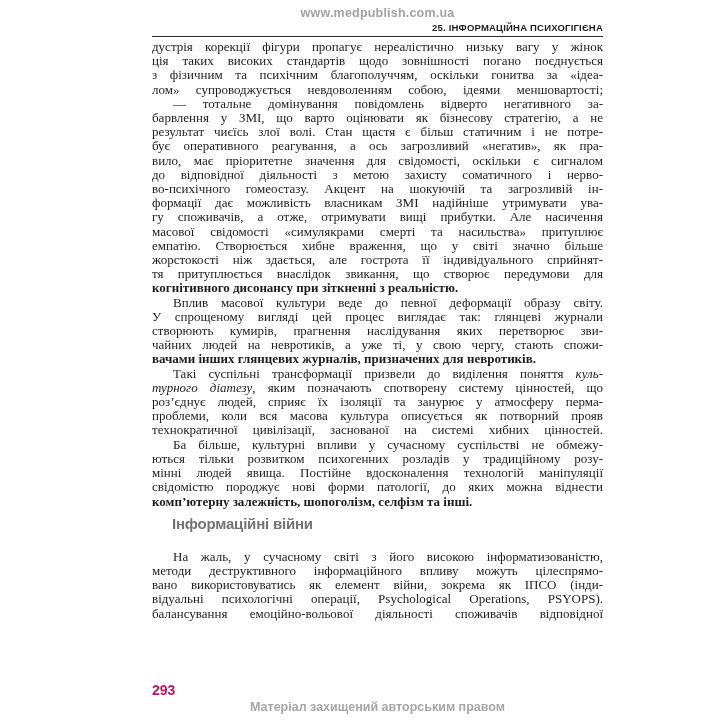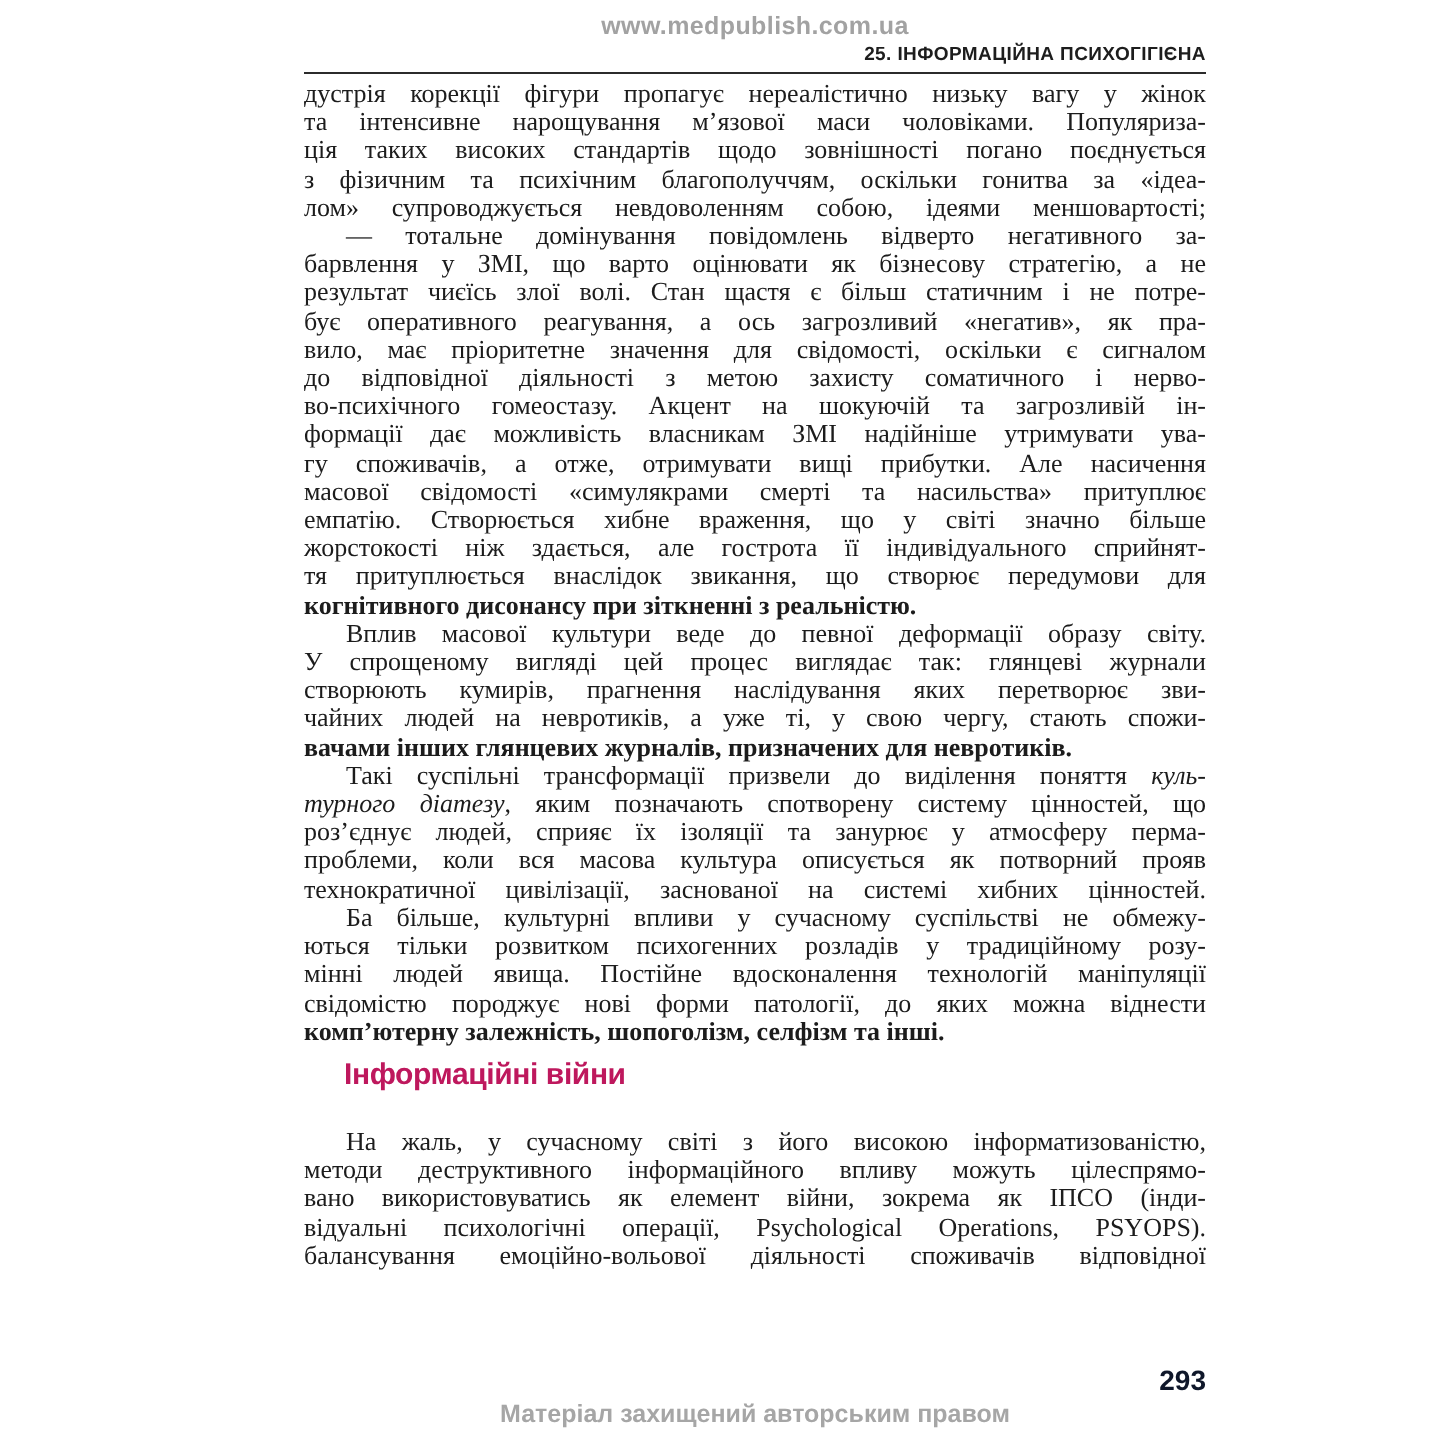--- a/index.html
+++ b/index.html
@@ -49,34 +49,34 @@
     text-align-last: justify;
   }
   .line.end { text-align-last: auto; font-weight: bold; }
   .line.indent { text-indent: 21px; }
   .italic { font-style: italic; }
   .section-heading {
     font-family: "Liberation Sans", sans-serif;
     font-weight: bold;
     font-size: 15px;
     letter-spacing: -0.2px;
-    color: #be185d;
+    color: #737373;
     padding-left: 20px;
     margin-top: 7px;
     margin-bottom: 19px;
     line-height: 15px;
   }
   .page-number {
     position: absolute;
     top: 682px; left: 152px; width: 451px;
-    text-align: right;
+    text-align: left;
     font-family: "Liberation Sans", sans-serif;
     font-weight: bold;
     font-size: 14px;
-    color: #0f172a;
+    color: #be185d;
   }
   .copyright {
     position: absolute;
     top: 700px; left: 152px; width: 451px;
     text-align: center;
     font-family: "Liberation Sans", sans-serif;
     font-weight: bold;
     font-size: 12.5px;
     color: #a6a6a6;
   }
@@ -84,21 +84,20 @@
 </head>
 <body>
 
 <div class="page">
   <div class="header-url">www.medpublish.com.ua</div>
   <div class="running-head">25. ІНФОРМАЦІЙНА ПСИХОГІГІЄНА</div>
   <div class="header-rule"></div>
 
   <div class="body-text">
       <div class="line">дустрія корекції фігури пропагує нереалістично низьку вагу у жінок</div>
-      <div class="line">та інтенсивне нарощування м’язової маси чоловіками. Популяриза-</div>
       <div class="line">ція таких високих стандартів щодо зовнішності погано поєднується</div>
       <div class="line">з фізичним та психічним благополуччям, оскільки гонитва за «ідеа-</div>
       <div class="line">лом» супроводжується невдоволенням собою, ідеями меншовартості;</div>
       <div class="line indent">— тотальне домінування повідомлень відверто негативного за-</div>
       <div class="line">барвлення у ЗМІ, що варто оцінювати як бізнесову стратегію, а не</div>
       <div class="line">результат чиєїсь злої волі. Стан щастя є більш статичним і не потре-</div>
       <div class="line">бує оперативного реагування, а ось загрозливий «негатив», як пра-</div>
       <div class="line">вило, має пріоритетне значення для свідомості, оскільки є сигналом</div>
       <div class="line">до відповідної діяльності з метою захисту соматичного і нерво-</div>
       <div class="line">во-психічного гомеостазу. Акцент на шокуючій та загрозливій ін-</div>

